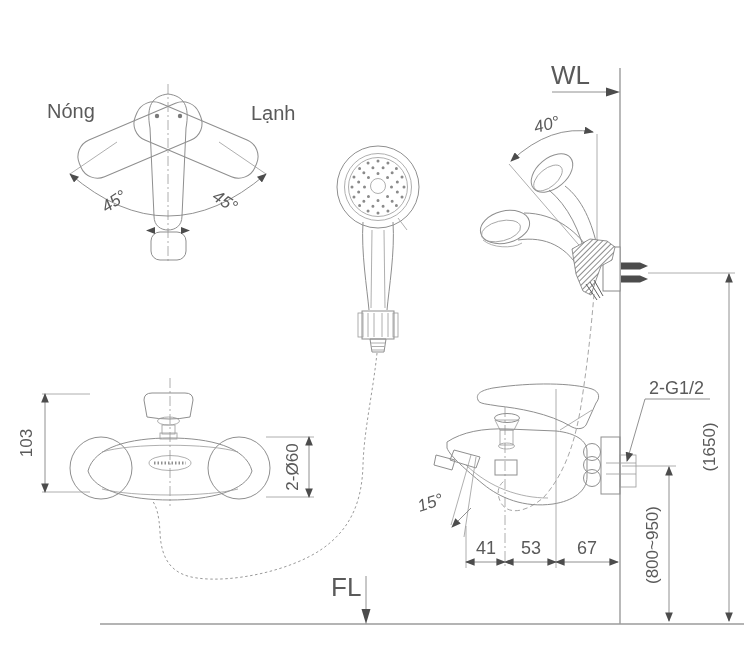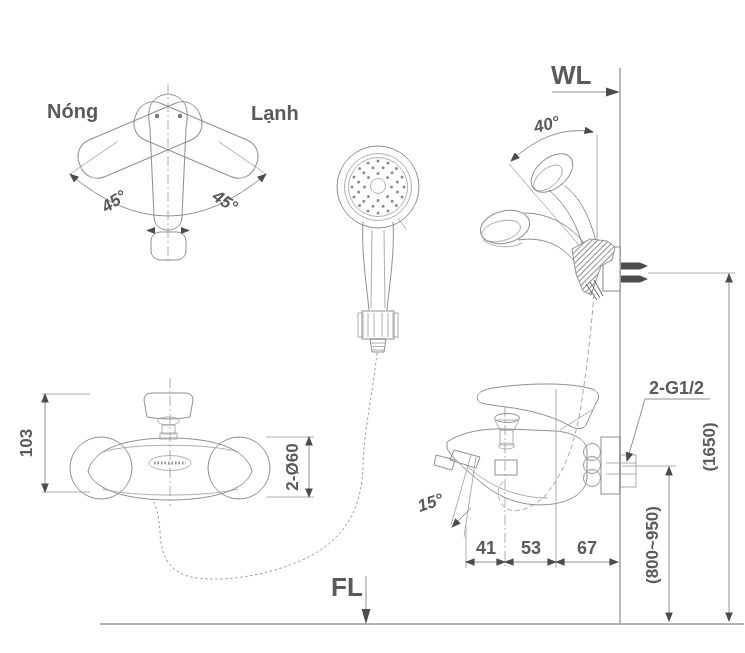--- a/index.html
+++ b/index.html
@@ -1,17 +1,17 @@
 <!DOCTYPE html>
 <html><head>
 <meta charset="utf-8">
 <style>
   html,body{margin:0;padding:0;background:#ffffff;}
   .sheet{position:relative;width:745px;height:653px;background:#ffffff;overflow:hidden;
-         font-family:"Liberation Sans", sans-serif;font-weight:bold;}
+         font-family:"Liberation Sans", sans-serif;}
   svg{display:block;}
   svg text{font-family:"Liberation Sans", sans-serif;fill:#5a5a5a;}
   .big-label{font-size:26px;}
   .mid-label{font-size:20px;}
   .dim-text{font-size:17px;}
   .dim-text-lg{font-size:18px;}
   .angle-text{font-size:17px;font-style:italic;}
   .obj{fill:none;stroke:#8f8f8f;stroke-width:1;}
   .obj-thin{fill:none;stroke:#9a9a9a;stroke-width:0.8;}
   .dimline{fill:none;stroke:#858585;stroke-width:0.9;}

